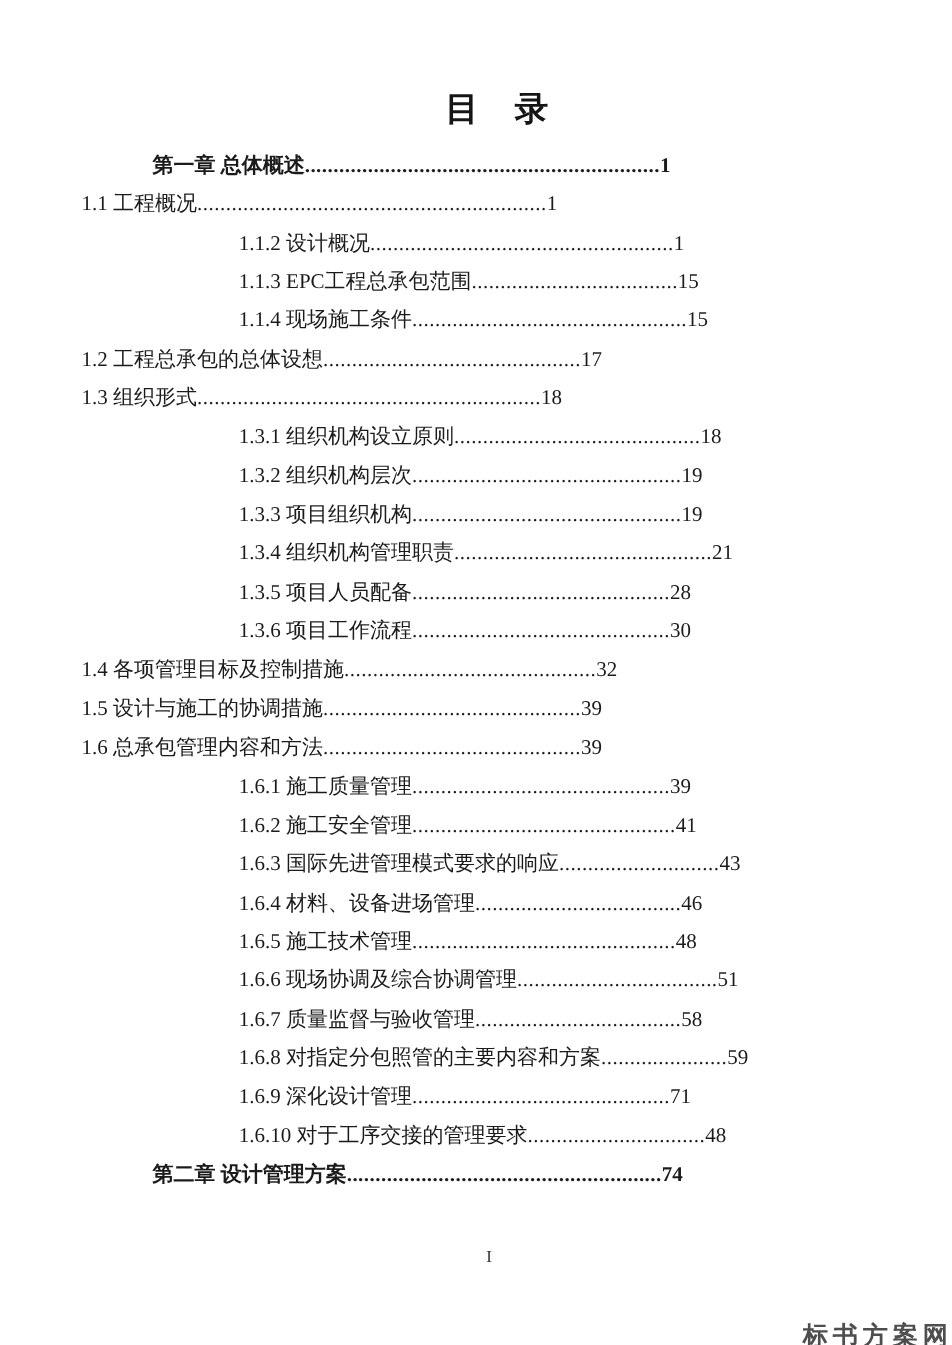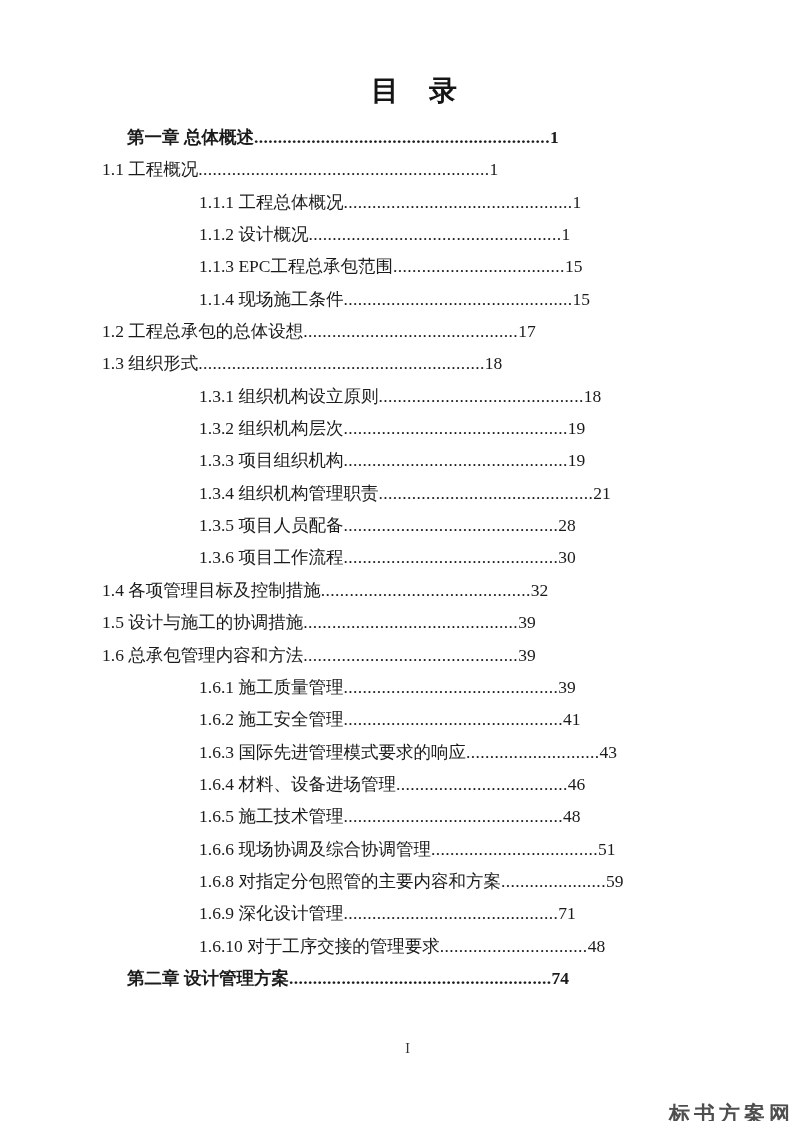--- a/index.html
+++ b/index.html
@@ -36,21 +36,21 @@
   }
   .toc-row {
     height: 32.35px;
     line-height: 32.35px;
     font-size: 17.5px;
     white-space: nowrap;
     overflow: hidden;
     cursor: pointer;
   }
   .toc-row.lv0 { padding-left: 127px; font-weight: bold; }
-  .toc-row.lv1 { padding-left: 102px; }
+  .toc-row.lv1 { padding-left: 68px; }
   .toc-row.lv2 { padding-left: 199px; }
   .toc-row .label { color: #1b1b1b; }
   .toc-row .dots  { color: #1b1b1b; letter-spacing: 0.4px; }
   .toc-row .pg    { color: #1b1b1b; }
   .footer-pagenum {
     position: absolute;
     top: 1041px;
     left: 0;
     width: 100%;
     padding-left: 22px;
@@ -84,41 +84,41 @@
 </head>
 <body>
 
 <div class="page">
 
   <h1 class="doc-title">目　录</h1>
 
   <div class="toc" id="toc-list">
       <div class="toc-row lv0"><span class="label">第一章 总体概述</span><span class="dots">..............................................................</span><span class="pg">1</span></div>
       <div class="toc-row lv1"><span class="label">1.1 工程概况</span><span class="dots">.............................................................</span><span class="pg">1</span></div>
-      <div class="toc-row lv2"><span class="label">1.1.1 工程总体概况</span><span class="dots">................................................</span><span class="pg">1</span></div>
       <div class="toc-row lv2"><span class="label">1.1.2 设计概况</span><span class="dots">.....................................................</span><span class="pg">1</span></div>
       <div class="toc-row lv2"><span class="label">1.1.3 EPC工程总承包范围</span><span class="dots">....................................</span><span class="pg">15</span></div>
       <div class="toc-row lv2"><span class="label">1.1.4 现场施工条件</span><span class="dots">................................................</span><span class="pg">15</span></div>
       <div class="toc-row lv1"><span class="label">1.2 工程总承包的总体设想</span><span class="dots">.............................................</span><span class="pg">17</span></div>
       <div class="toc-row lv1"><span class="label">1.3 组织形式</span><span class="dots">............................................................</span><span class="pg">18</span></div>
       <div class="toc-row lv2"><span class="label">1.3.1 组织机构设立原则</span><span class="dots">...........................................</span><span class="pg">18</span></div>
       <div class="toc-row lv2"><span class="label">1.3.2 组织机构层次</span><span class="dots">...............................................</span><span class="pg">19</span></div>
       <div class="toc-row lv2"><span class="label">1.3.3 项目组织机构</span><span class="dots">...............................................</span><span class="pg">19</span></div>
       <div class="toc-row lv2"><span class="label">1.3.4 组织机构管理职责</span><span class="dots">.............................................</span><span class="pg">21</span></div>
       <div class="toc-row lv2"><span class="label">1.3.5 项目人员配备</span><span class="dots">.............................................</span><span class="pg">28</span></div>
       <div class="toc-row lv2"><span class="label">1.3.6 项目工作流程</span><span class="dots">.............................................</span><span class="pg">30</span></div>
       <div class="toc-row lv1"><span class="label">1.4 各项管理目标及控制措施</span><span class="dots">............................................</span><span class="pg">32</span></div>
       <div class="toc-row lv1"><span class="label">1.5 设计与施工的协调措施</span><span class="dots">.............................................</span><span class="pg">39</span></div>
       <div class="toc-row lv1"><span class="label">1.6 总承包管理内容和方法</span><span class="dots">.............................................</span><span class="pg">39</span></div>
       <div class="toc-row lv2"><span class="label">1.6.1 施工质量管理</span><span class="dots">.............................................</span><span class="pg">39</span></div>
       <div class="toc-row lv2"><span class="label">1.6.2 施工安全管理</span><span class="dots">..............................................</span><span class="pg">41</span></div>
       <div class="toc-row lv2"><span class="label">1.6.3 国际先进管理模式要求的响应</span><span class="dots">............................</span><span class="pg">43</span></div>
       <div class="toc-row lv2"><span class="label">1.6.4 材料、设备进场管理</span><span class="dots">....................................</span><span class="pg">46</span></div>
       <div class="toc-row lv2"><span class="label">1.6.5 施工技术管理</span><span class="dots">..............................................</span><span class="pg">48</span></div>
       <div class="toc-row lv2"><span class="label">1.6.6 现场协调及综合协调管理</span><span class="dots">...................................</span><span class="pg">51</span></div>
+      <div class="toc-row lv2"><span class="label">1.6.7 质量监督与验收管理</span><span class="dots">....................................</span><span class="pg">58</span></div>
       <div class="toc-row lv2"><span class="label">1.6.8 对指定分包照管的主要内容和方案</span><span class="dots">......................</span><span class="pg">59</span></div>
       <div class="toc-row lv2"><span class="label">1.6.9 深化设计管理</span><span class="dots">.............................................</span><span class="pg">71</span></div>
       <div class="toc-row lv2"><span class="label">1.6.10 对于工序交接的管理要求</span><span class="dots">...............................</span><span class="pg">48</span></div>
       <div class="toc-row lv0"><span class="label">第二章 设计管理方案</span><span class="dots">.......................................................</span><span class="pg">74</span></div>
     </div>
 
   <div class="footer-pagenum">I</div>
 
   <div class="watermark">
     <div class="wm-name">标书方案网</div>

